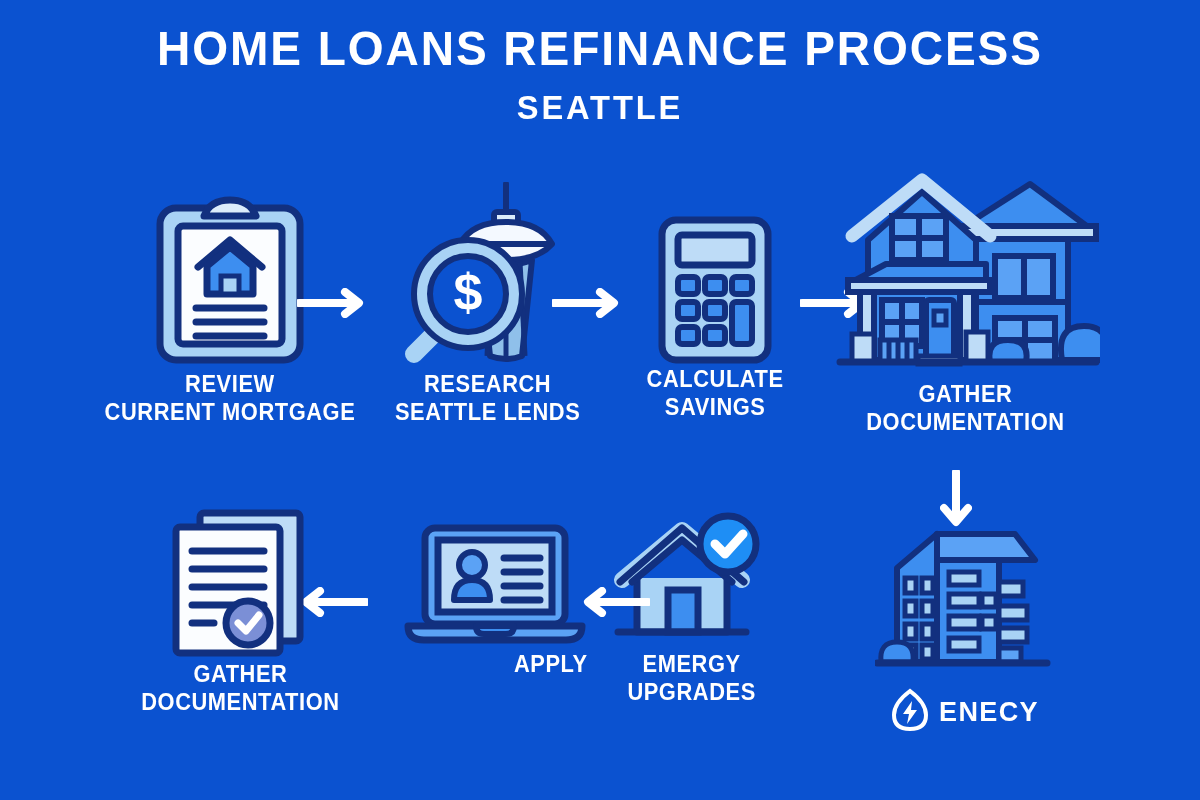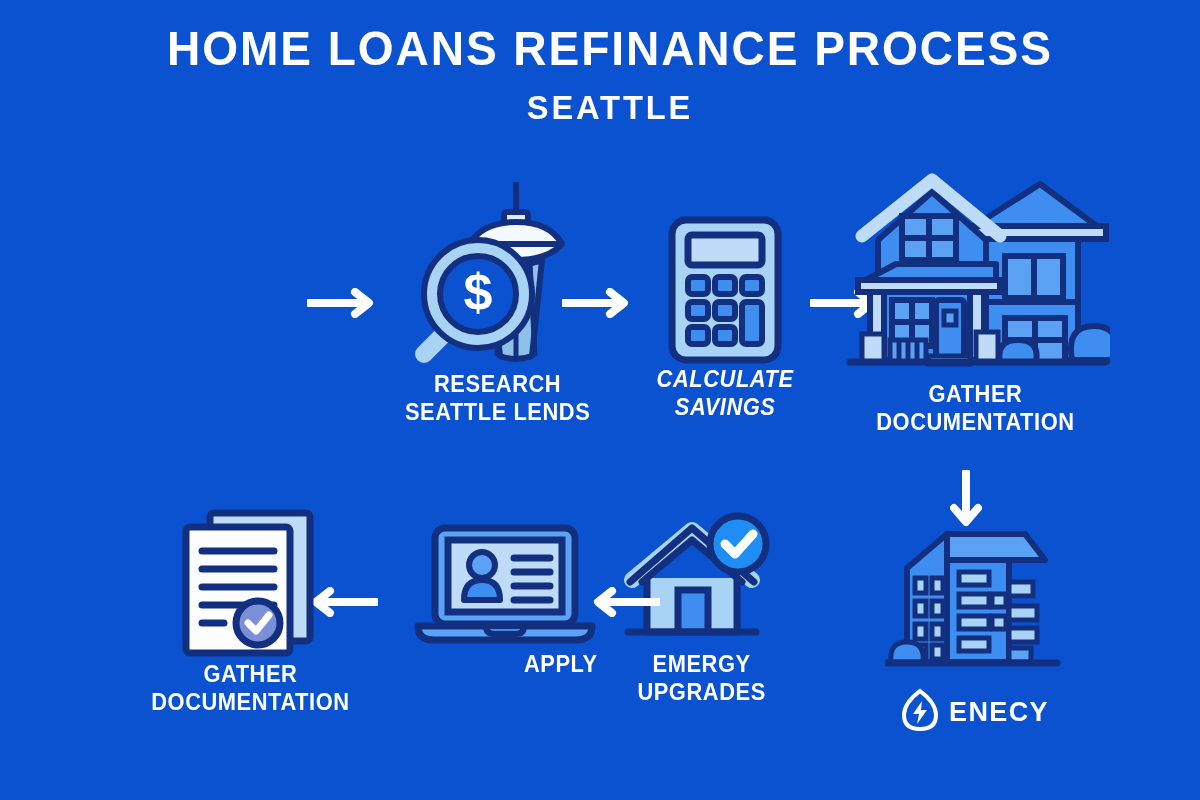--- a/index.html
+++ b/index.html
@@ -3,21 +3,21 @@
 <meta charset="utf-8">
 <style>
   * { margin:0; padding:0; box-sizing:border-box; }
   html,body { width:1200px; height:800px; }
   body {
     background:#0b52d0;
     font-family:"Liberation Sans", sans-serif;
     overflow:hidden;
     position:relative;
   }
-  .canvas { position:absolute; inset:0; width:1040px; height:800px;margin-left:10px; }
+  .canvas { position:absolute; inset:0; width:1040px; height:800px; }
 
   
   .header { position:absolute; top:24px; left:0; width:1200px; text-align:center; }
   .title {
     color:#ffffff;
     font-size:48px;
     font-weight:bold;
     letter-spacing:2.0px;
     line-height:1.05;
     text-transform:uppercase;
@@ -47,21 +47,21 @@
     white-space:pre-line;
     transform:scaleX(0.95);
   }
 
   
   .arrow { position:absolute; }
 
   
   #step-1 { left:90px;  top:190px; width:280px; }
   #step-2 { left:375px; top:182px; width:225px; }
-  #step-3 { left:615px; top:215px; width:200px;font-style:italic; }
+  #step-3 { left:615px; top:215px; width:200px; }
   #step-4 { left:820px; top:170px; width:290px; }
 
   
   #step-5 { left:820px; top:520px; width:290px; }
   #step-6 { left:592px; top:510px; width:200px; }
   #step-7 { left:370px; top:520px; width:220px;align-items:flex-end; }
   #step-8 { left:110px; top:505px; width:260px; }
 
   .enecy-row { display:flex; align-items:center; gap:10px; justify-content:center; margin-top:8px; }
   .enecy-text { color:#ffffff; font-size:27px; font-weight:bold; letter-spacing:1.4px; }
@@ -69,20 +69,38 @@
 </head>
 <body>
 
 <div class="canvas">
 
   <div class="header">
     <div class="title">HOME LOANS REFINANCE PROCESS</div>
     <div class="subtitle">SEATTLE</div>
   </div>
 
+  <div class="step" id="step-1">
+    <div class="icon-wrap">
+      <svg width="160" height="180" viewBox="0 0 160 180">
+        <rect x="10" y="18" width="140" height="152" rx="16" fill="#a9d3f5" stroke="#12307f" stroke-width="7"></rect>
+        <rect x="28" y="36" width="104" height="118" rx="5" fill="#fbfdff" stroke="#12307f" stroke-width="7"></rect>
+        <path d="M54 26 q6 -16 26 -16 q20 0 26 16 z" fill="#dcecfb" stroke="#12307f" stroke-width="7" stroke-linejoin="round"></path>
+
+        <path d="M48 77 L80 50 L112 77" fill="none" stroke="#12307f" stroke-width="7" stroke-linecap="round" stroke-linejoin="round"></path>
+        <path d="M57 76 L57 104 L103 104 L103 76 L80 57 Z" fill="#3d8ef0" stroke="#12307f" stroke-width="7" stroke-linejoin="round"></path>
+        <rect x="71" y="86" width="18" height="18" fill="#a9d3f5" stroke="#12307f" stroke-width="5"></rect>
+        <line x1="46" y1="118" x2="114" y2="118" stroke="#12307f" stroke-width="7" stroke-linecap="round"></line>
+        <line x1="46" y1="132" x2="114" y2="132" stroke="#12307f" stroke-width="7" stroke-linecap="round"></line>
+        <line x1="46" y1="146" x2="114" y2="146" stroke="#12307f" stroke-width="7" stroke-linecap="round"></line>
+      </svg>
+    </div>
+    <div class="label">REVIEW
+CURRENT MORTGAGE</div>
+  </div>
 
   <div class="arrow" style="left:297px; top:288px;">
     <svg width="72" height="30" viewBox="0 0 72 30">
       <line x1="2" y1="15" x2="56" y2="15" stroke="#ffffff" stroke-width="8" stroke-linecap="round"></line>
       <polyline points="48,4 62,15 48,26" fill="none" stroke="#ffffff" stroke-width="8" stroke-linecap="round" stroke-linejoin="round"></polyline>
     </svg>
   </div>
 
   <div class="step" id="step-2">
     <div class="icon-wrap">

